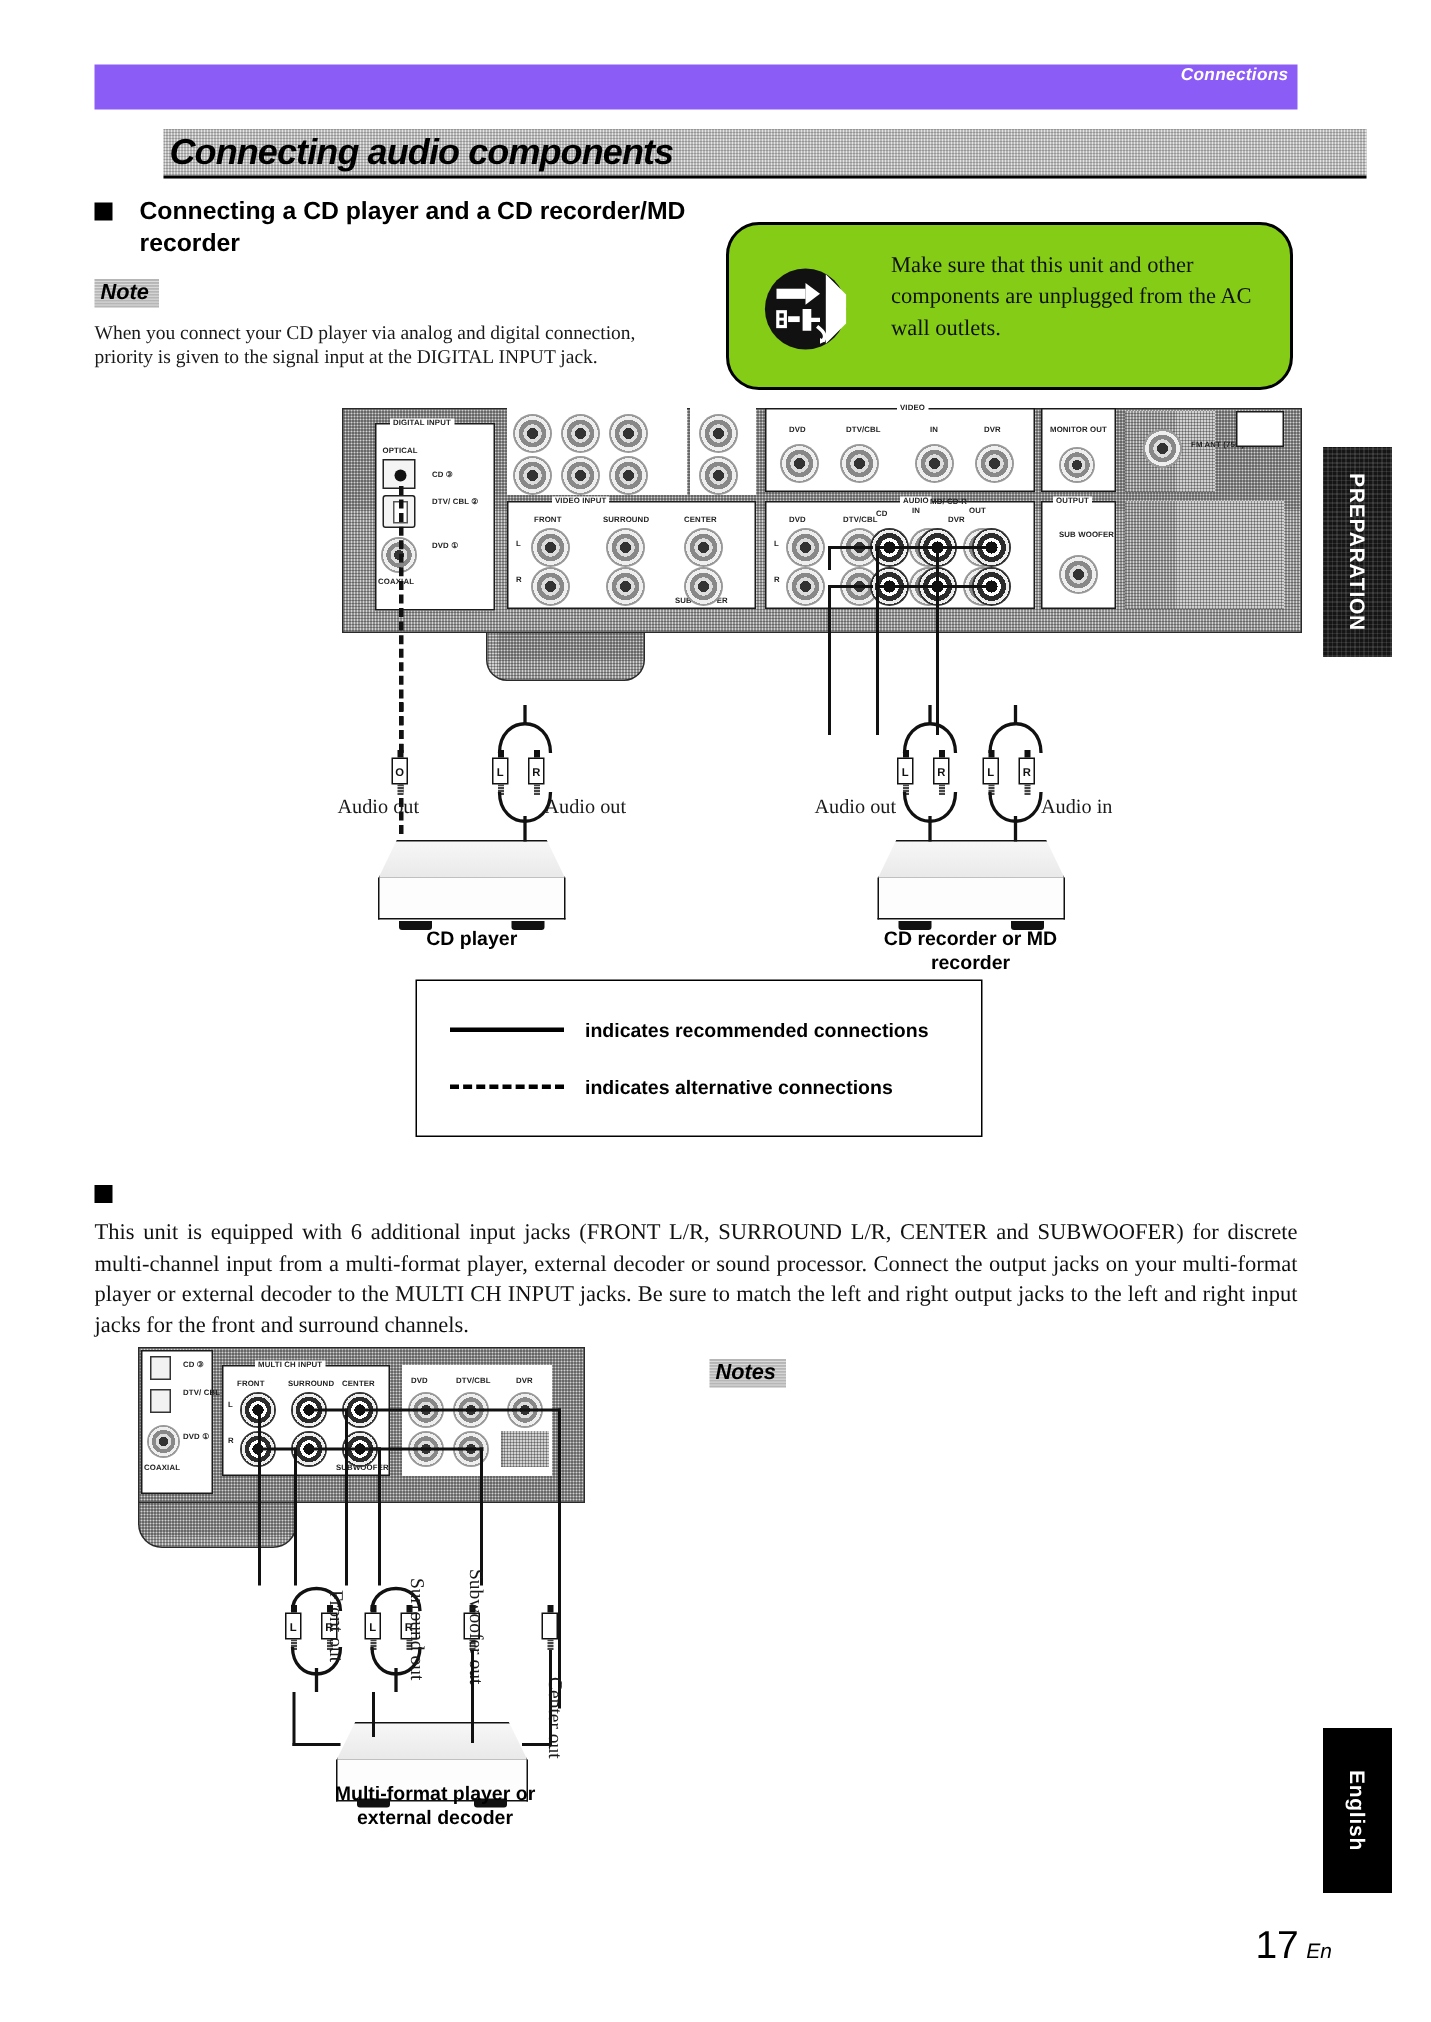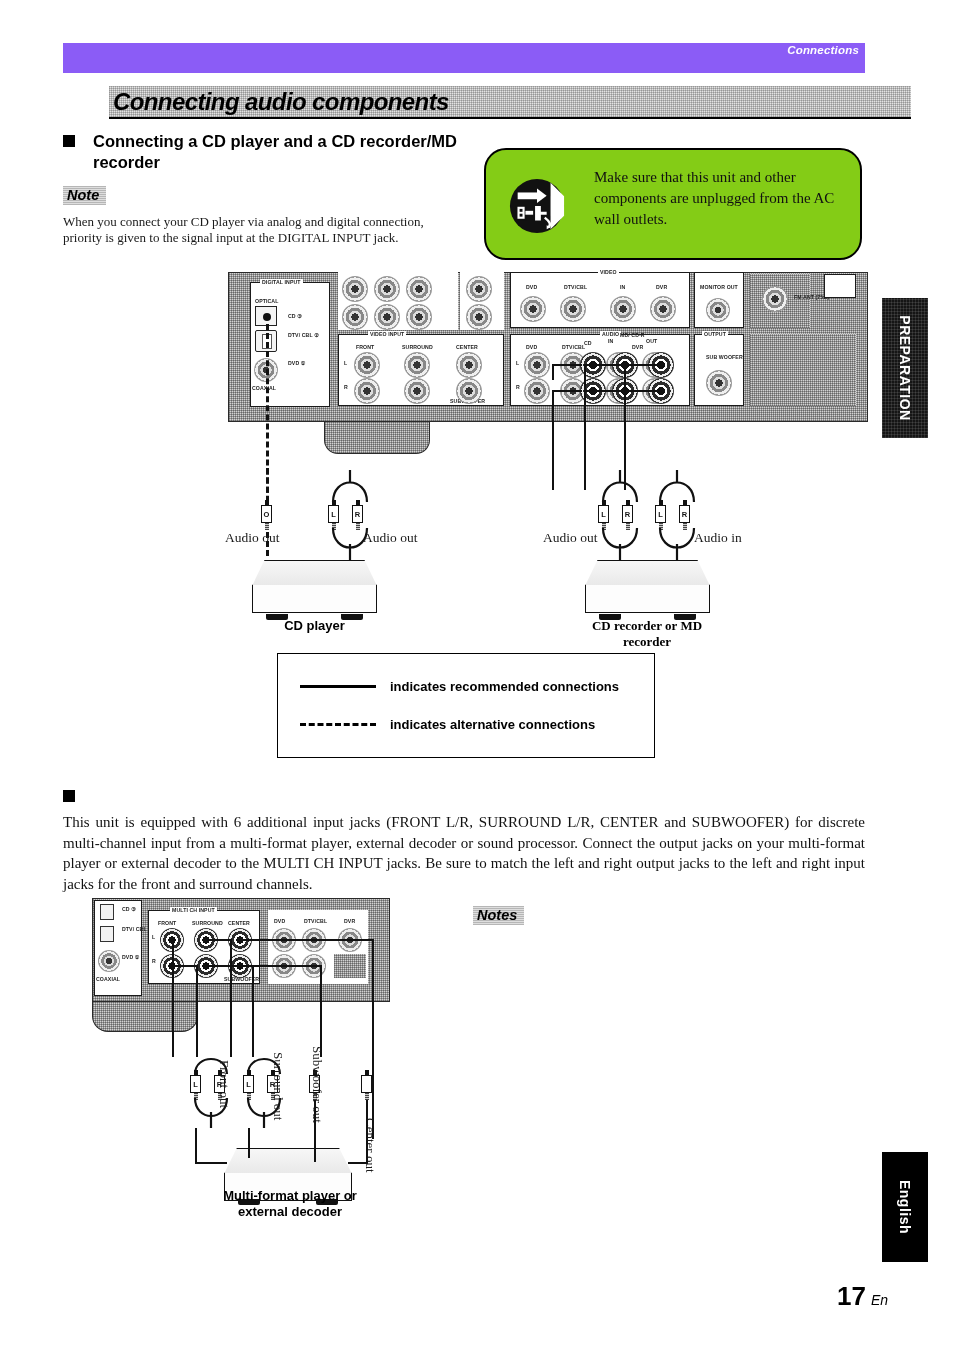--- a/index.html
+++ b/index.html
@@ -189,21 +189,21 @@
     transform: translate(-50%,-50%) rotate(90deg);
     color:#fff; font-family:"Liberation Sans", sans-serif;
     font-weight:bold; font-size:14px; letter-spacing:.5px; white-space:nowrap;
   }
 
   
   .pageno {
     position:absolute; right:66px; bottom:36px;
     font-family:"Liberation Sans", sans-serif; color:#000;
   }
-  .pageno .num { font-size:26px; font-weight:bold;margin-left:21px; }
+  .pageno .num { font-size:26px; font-weight:normal;margin-left:21px; }
   .pageno .en { font-size:14px; font-style:italic; margin-left:5px; }
 
   ul.notes { margin:6px 0 0 0; padding:0; list-style:none; }
   ul.notes li { position:relative; padding-left:13px; margin-bottom:1px; }
   ul.notes li:before { content:"•"; position:absolute; left:1px; top:-1px; }
 </style>
 </head>
 <body>
 
 <div class="header-bar">
@@ -443,21 +443,21 @@
   <div class="dev-foot" style="left:14px;"></div>
   <div class="dev-foot" style="right:14px;"></div>
   <div class="dev-name" style="top:58px;">CD player</div>
 </div>
 
 <div class="device" style="left:585px; top:560px; width:125px; height:55px;">
   <div class="dev-top"></div>
   <div class="dev-front"></div>
   <div class="dev-foot" style="left:14px;"></div>
   <div class="dev-foot" style="right:14px;"></div>
-  <div class="dev-name" style="top:58px; width:160px; left:-18px;font-family:Liberation Serif, serif;">CD recorder or MD recorder</div>
+  <div class="dev-name" style="top:58px; width:160px; left:-18px;">CD recorder or MD recorder</div>
 </div>
 
 <div class="legend">
   <div class="legend-row" style="left:22px; top:25px;">
     <span class="legend-solid"></span>
     <span class="legend-lbl">indicates recommended connections</span>
   </div>
   <div class="legend-row" style="left:22px; top:63px;">
     <span class="legend-dash"></span>
     <span class="legend-lbl">indicates alternative connections</span>

